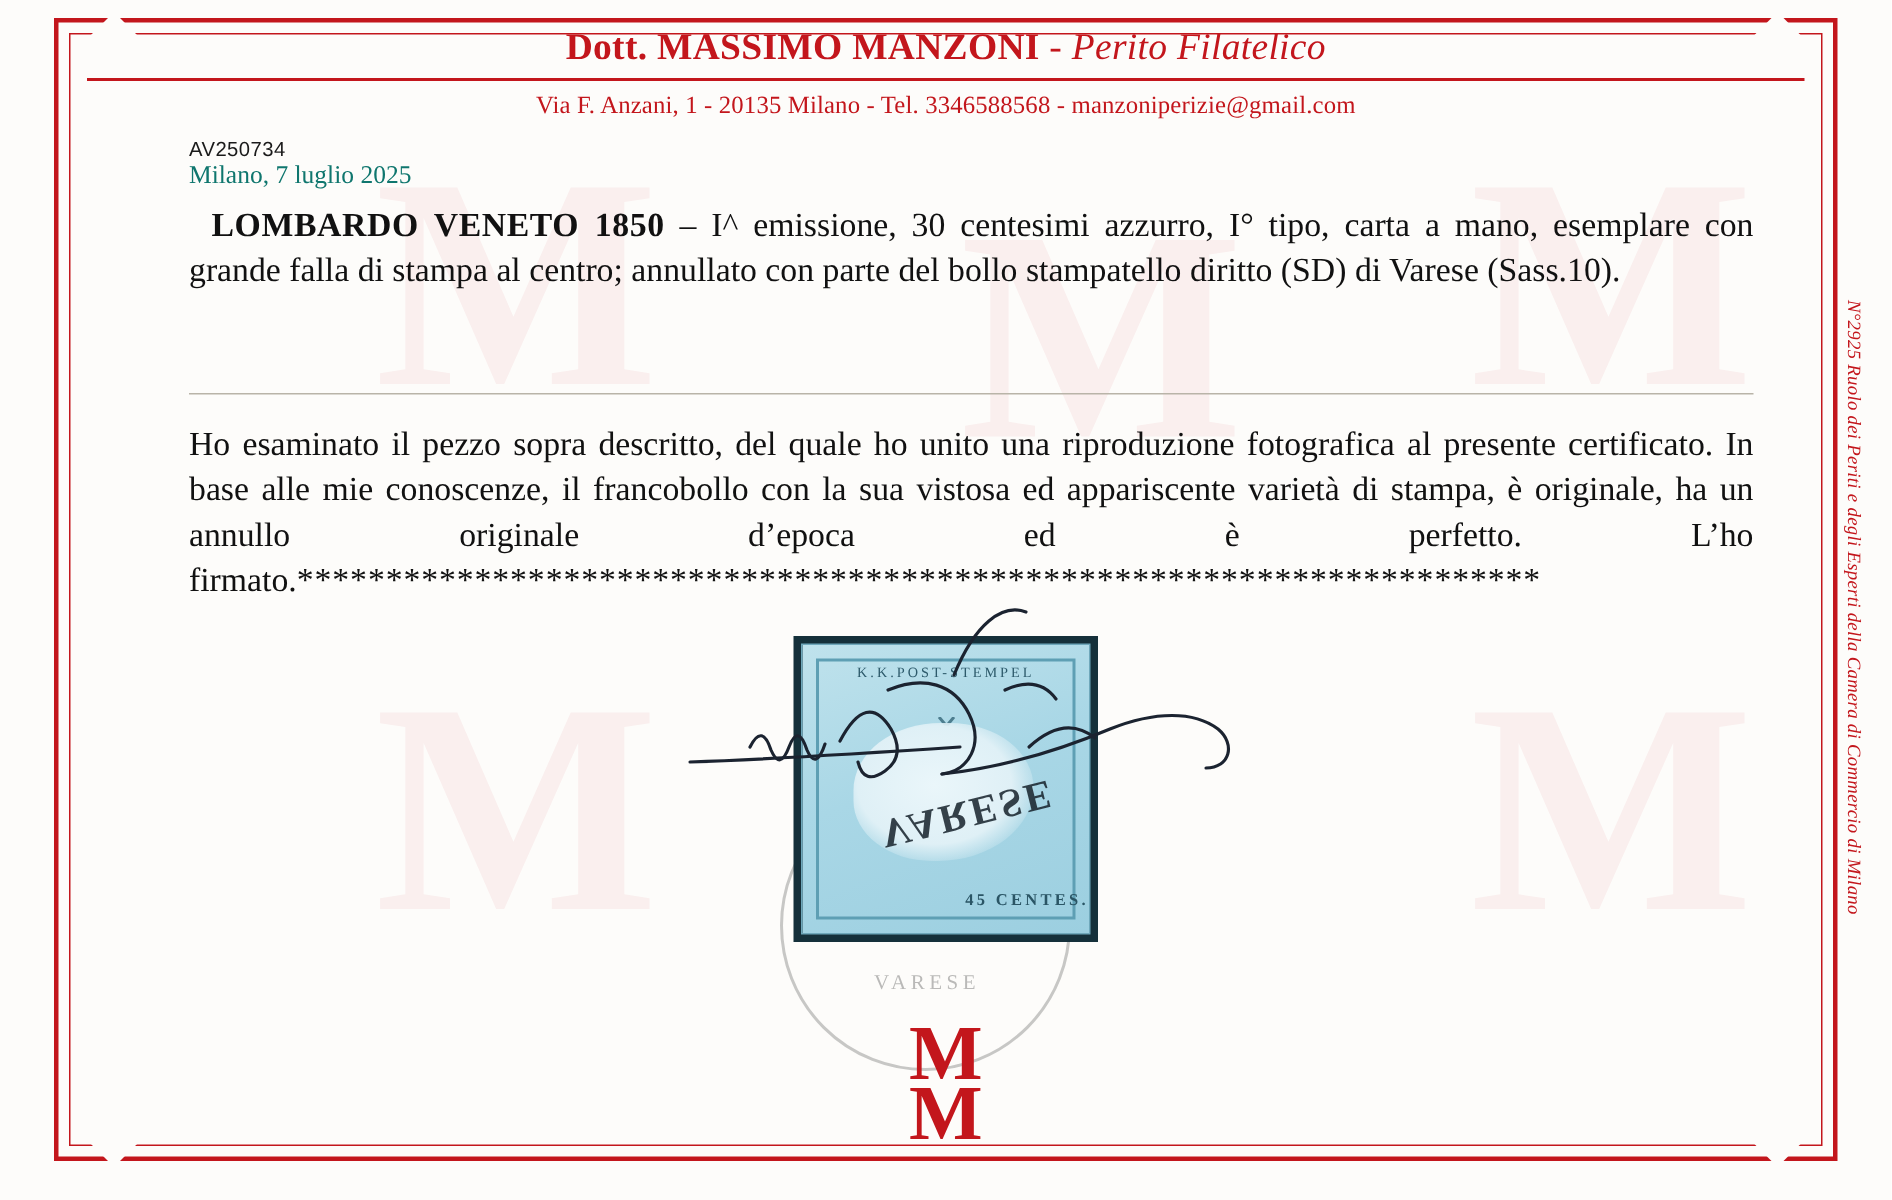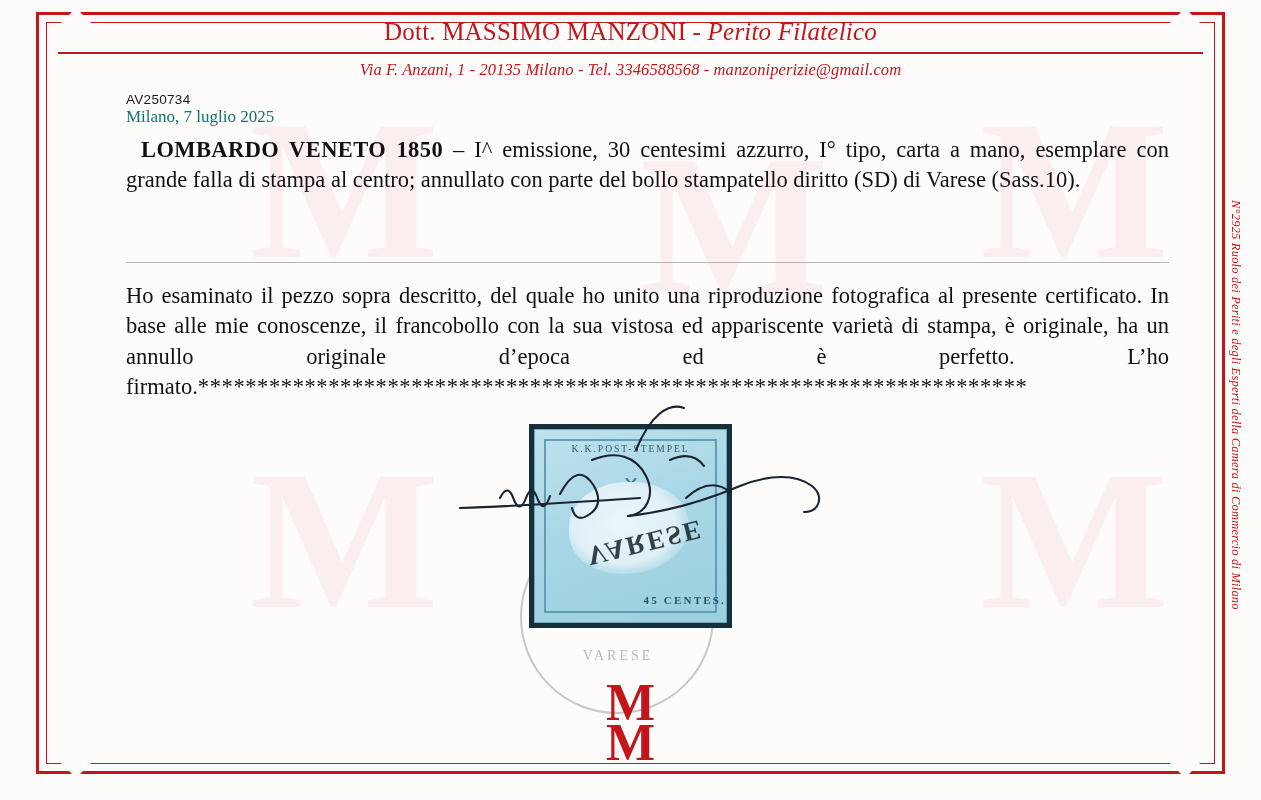--- a/index.html
+++ b/index.html
@@ -79,38 +79,37 @@
     top: 18px;
     text-align: center;
   }
   .header-title {
     font-size: 25px;
     color: #c3161c;
     letter-spacing: 0.2px;
     white-space: nowrap;
   }
   .header-title .bold {
-    font-weight: 400;
+    font-weight: 700;
   }
   .header-title .ital {
     font-style: italic;
     font-weight: 400;
   }
   .header-rule {
     margin: 6px auto 0;
     width: 100%;
     border-top: 2px solid #c3161c;
   }
   .header-sub {
     margin-top: 6px;
     font-size: 16.5px;
     color: #c3161c;
     letter-spacing: 0.1px;
     white-space: nowrap;
-    font-style: italic;
   }
 
   
   .meta-row {
     position: absolute;
     left: 126px;
     right: 92px;
     top: 92px;
     display: flex;
     justify-content: space-between;

